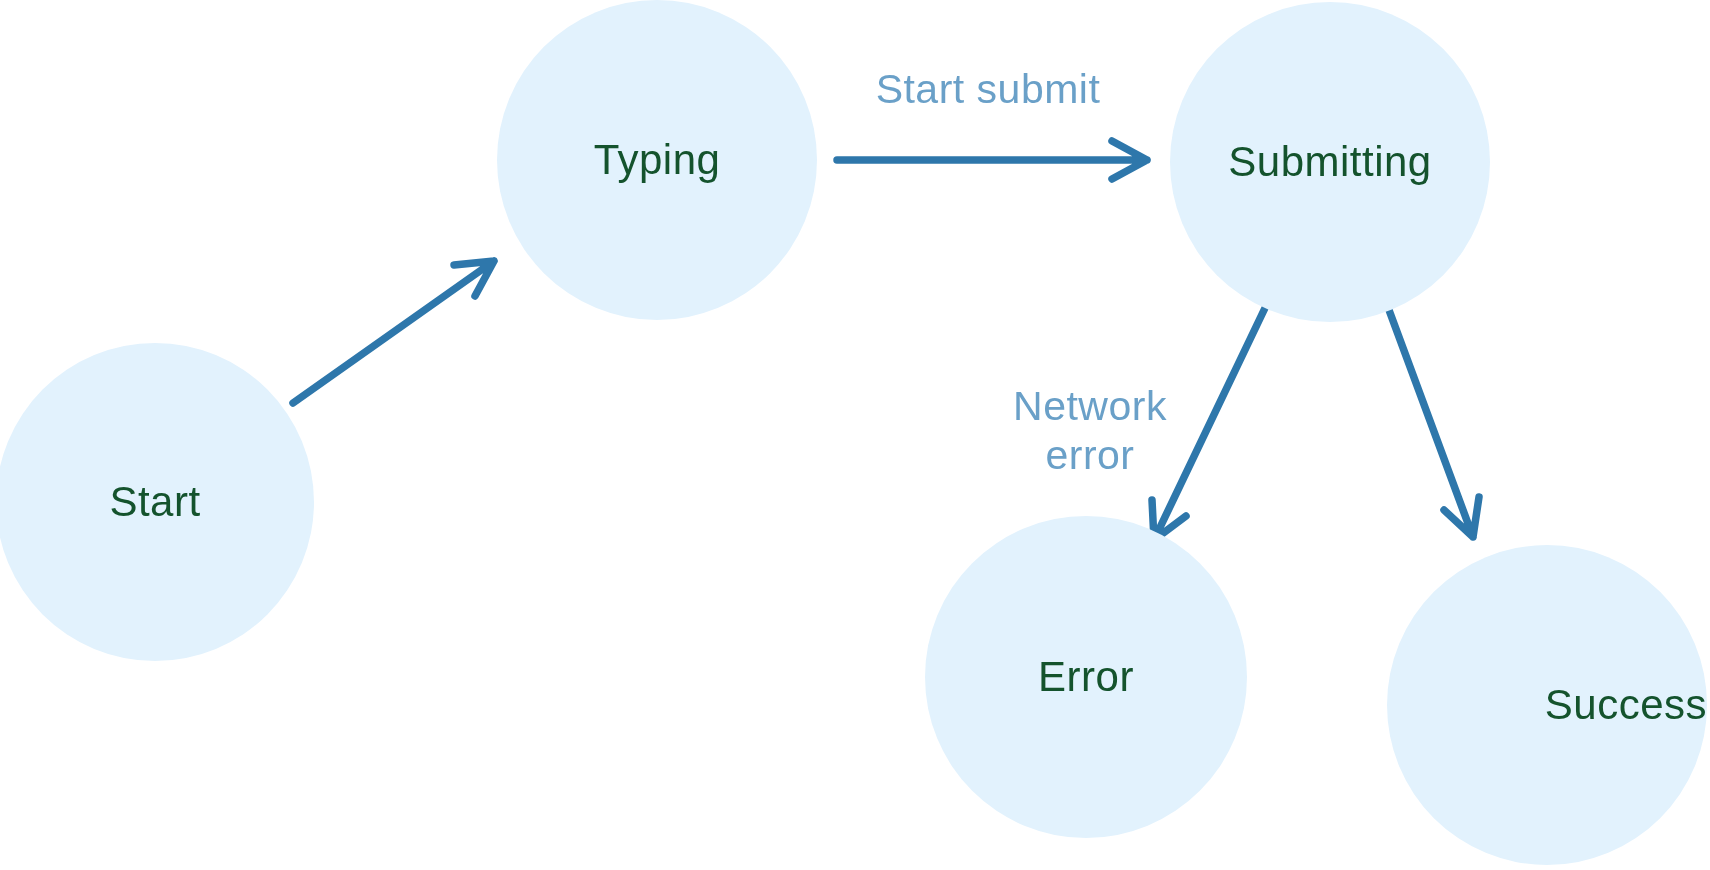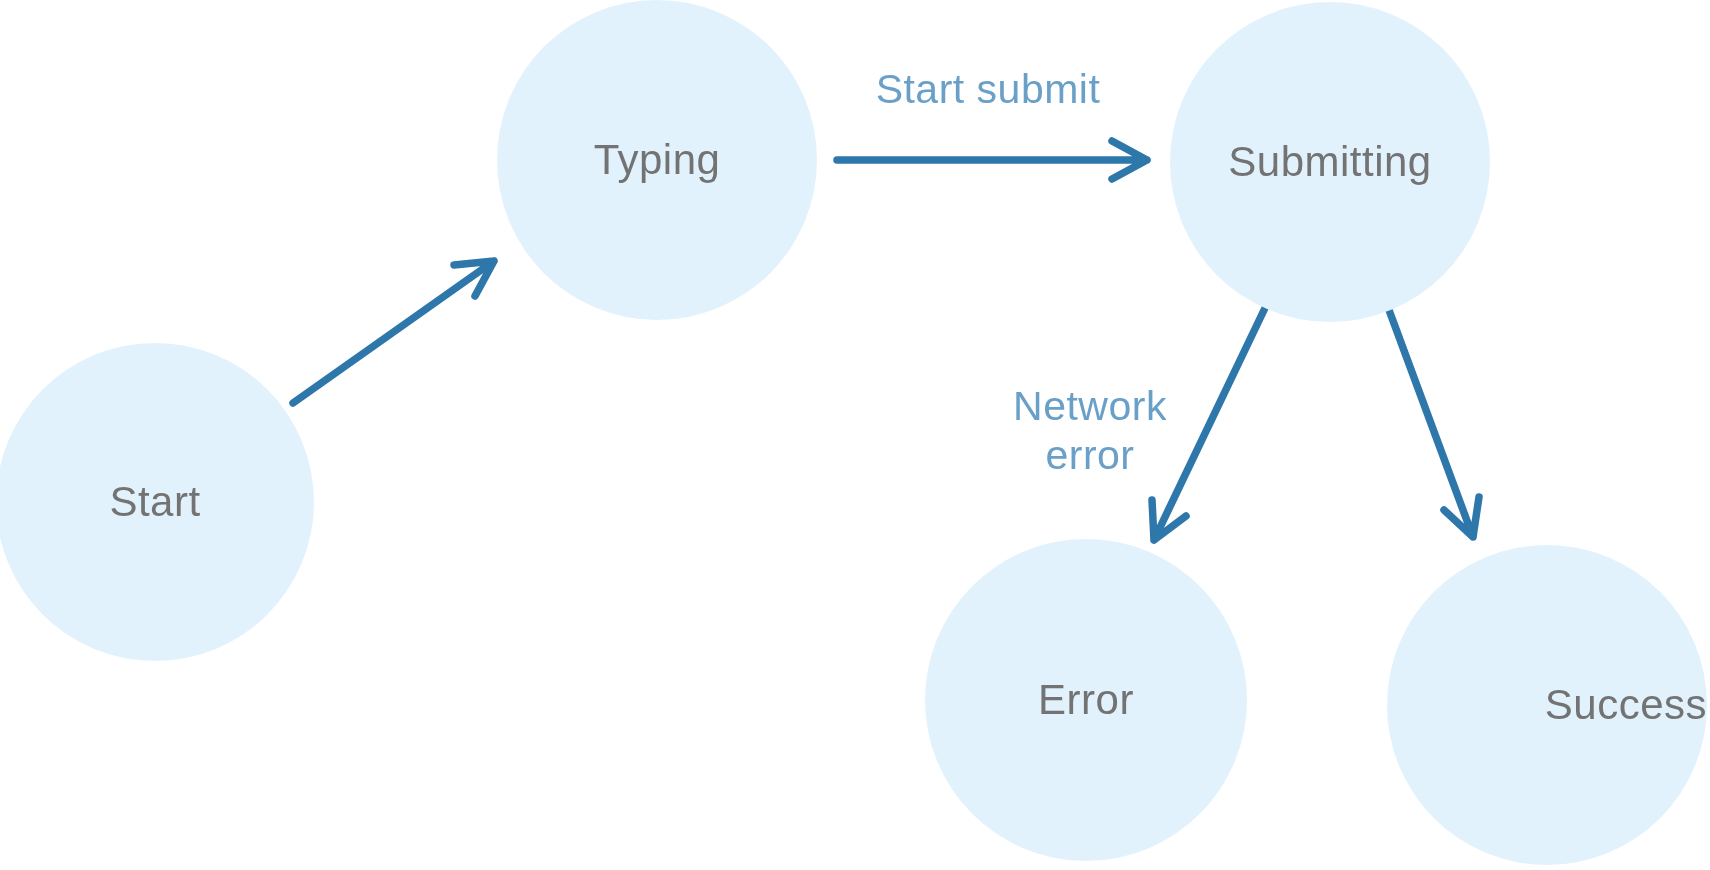--- a/index.html
+++ b/index.html
@@ -25,39 +25,39 @@
   }
   .state-node {
     position: absolute;
     border-radius: 50%;
     background: #e2f2fd;
     display: flex;
     align-items: center;
     justify-content: center;
   }
   .state-label {
-    color: #737373;
+    color: #14532d;
     font-size: 42px;
     letter-spacing: 0.5px;
     white-space: nowrap;
   }
   .edge-label {
     position: absolute;
     transform: translate(-50%, -50%);
     text-align: center;
     color: #6aa0c8;
     font-size: 41px;
     line-height: 49px;
     letter-spacing: 0.5px;
   }
   
   .node-empty      { left: -4px;   top: 343px; width: 318px; height: 318px; }
   .node-typing     { left: 497px;  top: 0px;   width: 320px; height: 320px; }
   .node-submitting { left: 1170px; top: 2px;   width: 320px; height: 320px; }
-  .node-error      { left: 925px;  top: 539px; width: 322px; height: 322px; text-align: center; }
+  .node-error      { left: 925px;  top: 516px; width: 322px; height: 322px; text-align: center; }
   .node-success    { left: 1387px; top: 545px; width: 320px; height: 320px; justify-content: flex-end; }
   
   .label-start-typing    { left: 327px;  top: 235px; width: 180px; }
   .label-press-submit    { left: 988px;  top: 89px;  width: 320px; }
   .label-network-error   { left: 1090px; top: 431px; width: 190px; }
   .label-network-success { left: 1548px; top: 396px; width: 200px; }
 </style>
 </head>
 <body>
 

